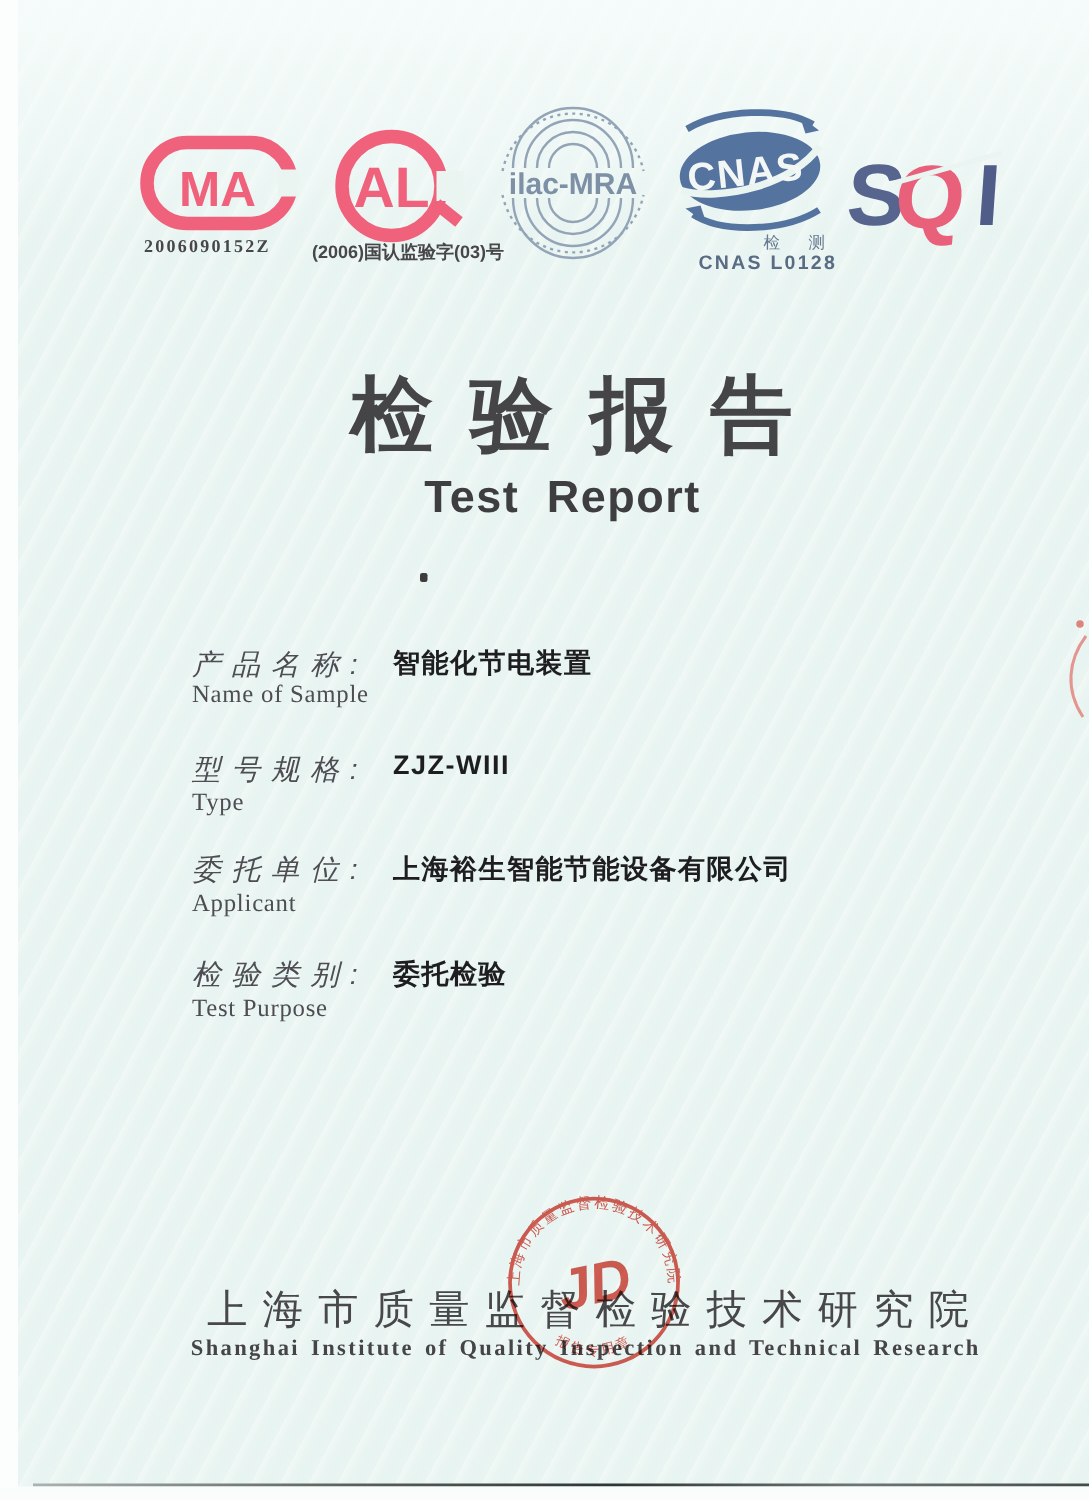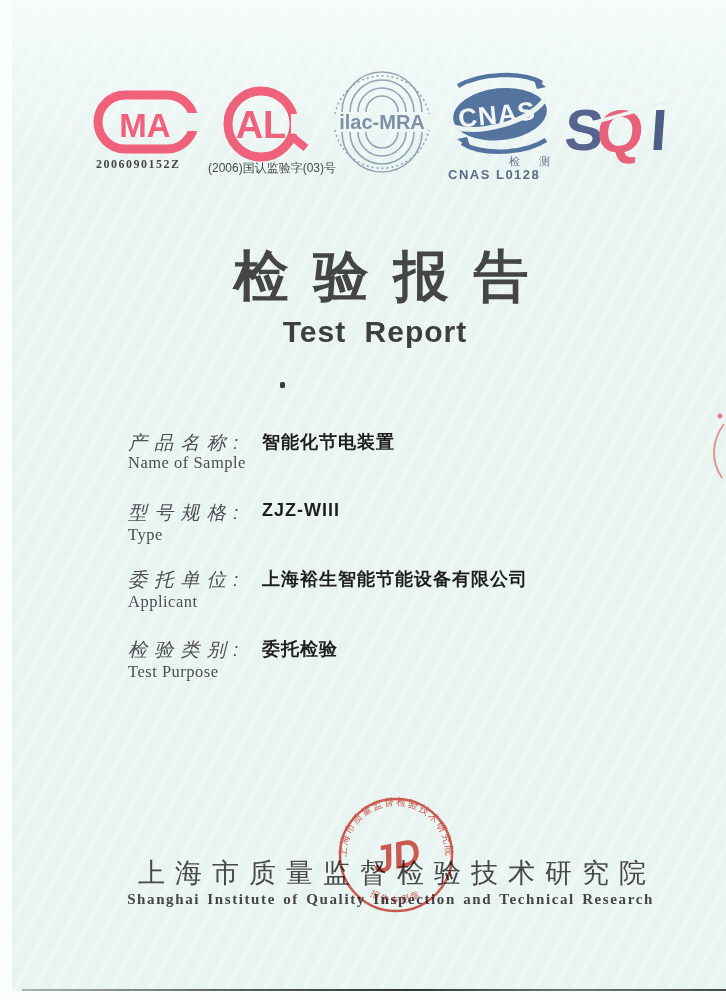--- a/index.html
+++ b/index.html
@@ -16,23 +16,23 @@
   .abs{position:absolute;}
   .serif{font-family:"Liberation Serif", serif;}
 
   .edge-left{left:0;top:0;width:12px;height:1000px;background:#fcfdfd;}
   .edge-bottom-strip{left:0;top:991px;width:726px;height:9px;background:#fbfdfc;}
   .edge-bottom-line{left:22px;top:989px;width:704px;height:2px;
     background:linear-gradient(90deg,#aab3af,#59615d 30%,#2e3633 55%,#6c7773 78%,#434b47);}
 
   .cap{color:#474749;}
   .cap-cma{left:96px;top:157px;font-size:12px;font-weight:bold;letter-spacing:1.5px;}
-  .cap-cal{left:208px;top:160px;font-size:12.5px;font-weight:normal;letter-spacing:0;}
+  .cap-cal{left:208px;top:160px;font-size:12.5px;font-weight:bold;letter-spacing:0;}
   .cap-cnas-zh{left:448px;top:154px;width:110px;text-align:right;font-size:11px;letter-spacing:8px;color:#67798f;}
-  .cap-cnas-code{left:448px;top:167px;width:110px;text-align:left;font-size:13px;font-weight:bold;letter-spacing:1.5px;color:#5a6c84;}
+  .cap-cnas-code{left:448px;top:167px;width:110px;text-align:right;font-size:13px;font-weight:bold;letter-spacing:1.5px;color:#5a6c84;}
   .serial{left:478px;top:180px;font-size:17.5px;font-weight:bold;letter-spacing:2.5px;color:#393939;}
 
   .title-zh{left:0;top:240px;width:726px;padding-left:61px;box-sizing:border-box;
     text-align:center;font-size:55px;font-weight:600;letter-spacing:25px;color:#454547;}
   .title-en{left:0;top:315px;width:726px;padding-left:24px;box-sizing:border-box;
     text-align:center;font-size:30px;font-weight:bold;letter-spacing:1px;word-spacing:9px;color:#3e3e40;}
   .stray-dot{left:280px;top:382px;width:5px;height:6px;background:#3c3c3e;border-radius:1.5px;}
 
   .field-label{left:128px;font-size:19px;color:#4d4d52;letter-spacing:1px;white-space:nowrap;font-style:italic;}
   .field-sub{left:128px;font-size:16.5px;color:#4d4d52;letter-spacing:.5px;white-space:nowrap;}

